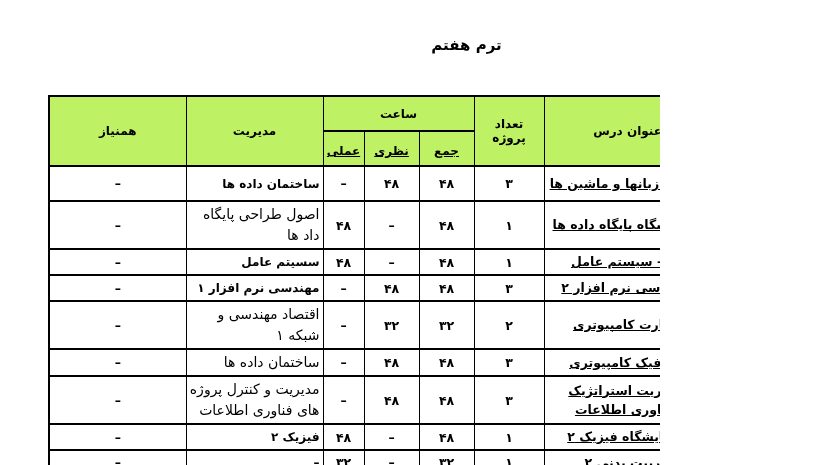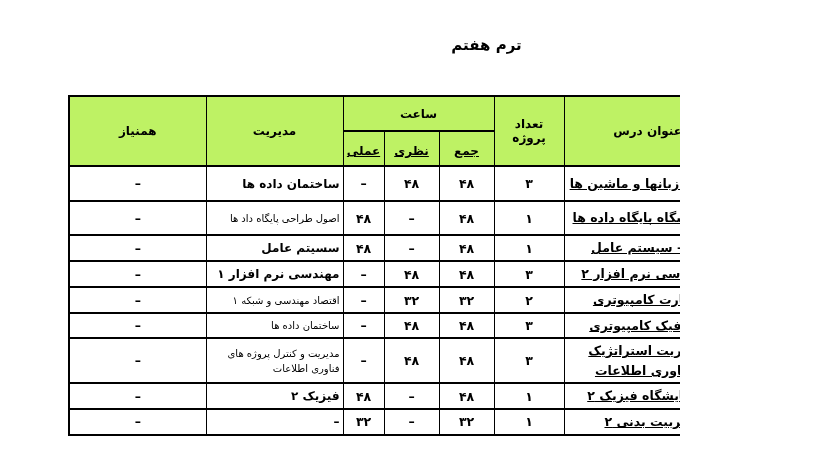--- a/index.html
+++ b/index.html
@@ -7,21 +7,20 @@
   body {
     width: 829px; height: 465px;
     font-family: "DejaVu Sans", sans-serif;
     color: #000;
   }
   .page {
     position: relative;
     width: 660px; height: 465px;
     overflow: hidden;
     background: #ffffff;
-    margin-left: 20px;
   }
   .doc-title {
     position: absolute;
     top: 36px; left: 0;
     width: 829px;
     text-align: center;
     transform: translateX(52px);
     direction: rtl;
     font-weight: bold;
     font-size: 15px;
@@ -65,21 +64,21 @@
   td.c-course {
     text-align: center;
     padding-right: 8px;
     line-height: 1.55;
     font-size: 12.5px;
     text-decoration: underline;
   }
   td.c-prereq { line-height: 1.5; text-align: right; }
   td.c-prereq.small {
     font-weight: normal;
-    font-size: 10px;
+    font-size: 14px;
   }
   td.c-num { font-size: 12.5px; }
 </style>
 </head>
 <body>
 
 <div class="page">
 
   <div class="doc-title">ترم هفتم</div>
 

